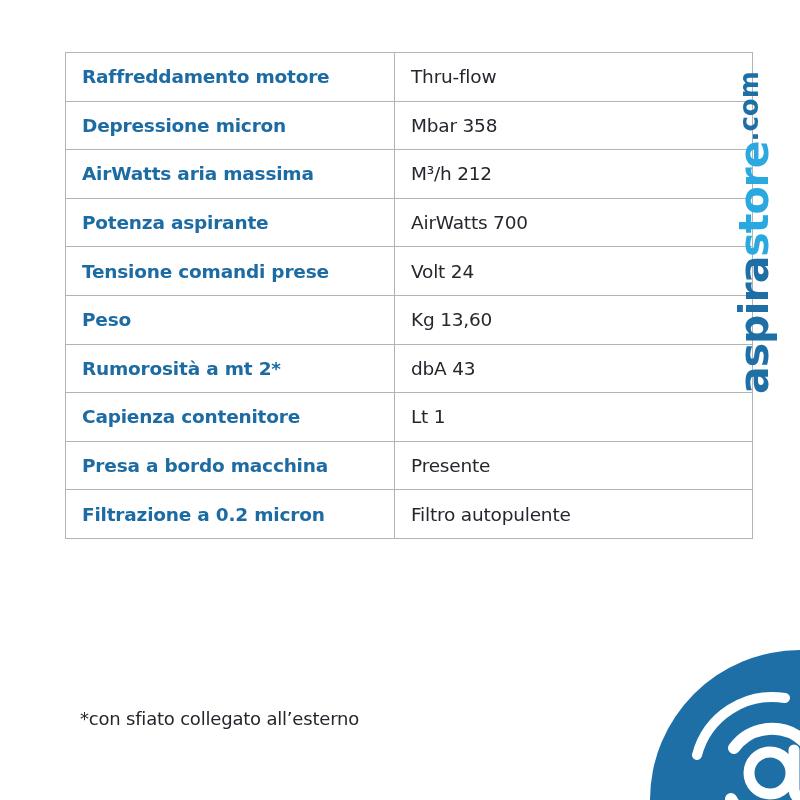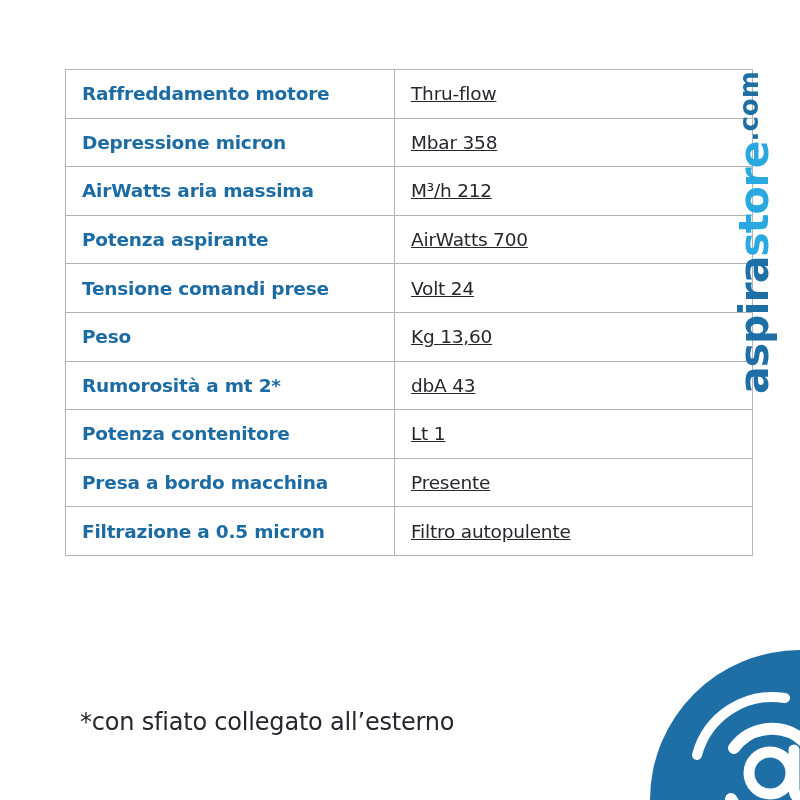--- a/index.html
+++ b/index.html
@@ -15,21 +15,21 @@
     overflow: hidden;
   }
   .page {
     position: absolute;
     inset: 0;
   }
   
   .spec-table {
     position: absolute;
     left: 65px;
-    top: 69px;
+    top: 52px;
     width: 688px;
     border-collapse: collapse;
     table-layout: fixed;
   }
   .spec-table td {
     border: 1px solid #b3b3b3;
     height: 47.6px;
     vertical-align: middle;
     padding: 0 10px 0 16px;
     font-size: 18.5px;
@@ -38,28 +38,27 @@
   }
   .spec-table td.label {
     width: 302px;
     color: #1d6ba3;
     font-weight: bold;
     letter-spacing: -0.2px;
   }
   .spec-table td.value {
     color: #26262e;
     letter-spacing: -0.2px;
-    text-decoration: underline;
   }
   
   .footnote {
     position: absolute;
     left: 80px;
     top: 708px;
-    font-size: 24px;
+    font-size: 18px;
     color: #26262e;
     letter-spacing: -0.2px;
   }
   
   .wordmark {
     position: absolute;
     left: 734px;
     top: 394px;
     width: 380px;
     transform-origin: 0 0;
@@ -114,29 +113,29 @@
         </tr>
         <tr>
           <td class="label">Peso</td>
           <td class="value">Kg 13,60</td>
         </tr>
         <tr>
           <td class="label">Rumorosità a mt 2*</td>
           <td class="value">dbA 43</td>
         </tr>
         <tr>
-          <td class="label">Potenza contenitore</td>
+          <td class="label">Capienza contenitore</td>
           <td class="value">Lt 1</td>
         </tr>
         <tr>
           <td class="label">Presa a bordo macchina</td>
           <td class="value">Presente</td>
         </tr>
         <tr>
-          <td class="label">Filtrazione a 0.5 micron</td>
+          <td class="label">Filtrazione a 0.2 micron</td>
           <td class="value">Filtro autopulente</td>
         </tr>
       </tbody>
   </table>
 
   <div class="footnote">*con sfiato collegato all’esterno</div>
 
   <div class="wordmark"><span class="wm-main">aspira</span><span class="wm-accent">store</span><span class="wm-tld">.com</span></div>
 
   <svg class="logo" width="150" height="160" viewBox="650 640 150 160" aria-hidden="true">

